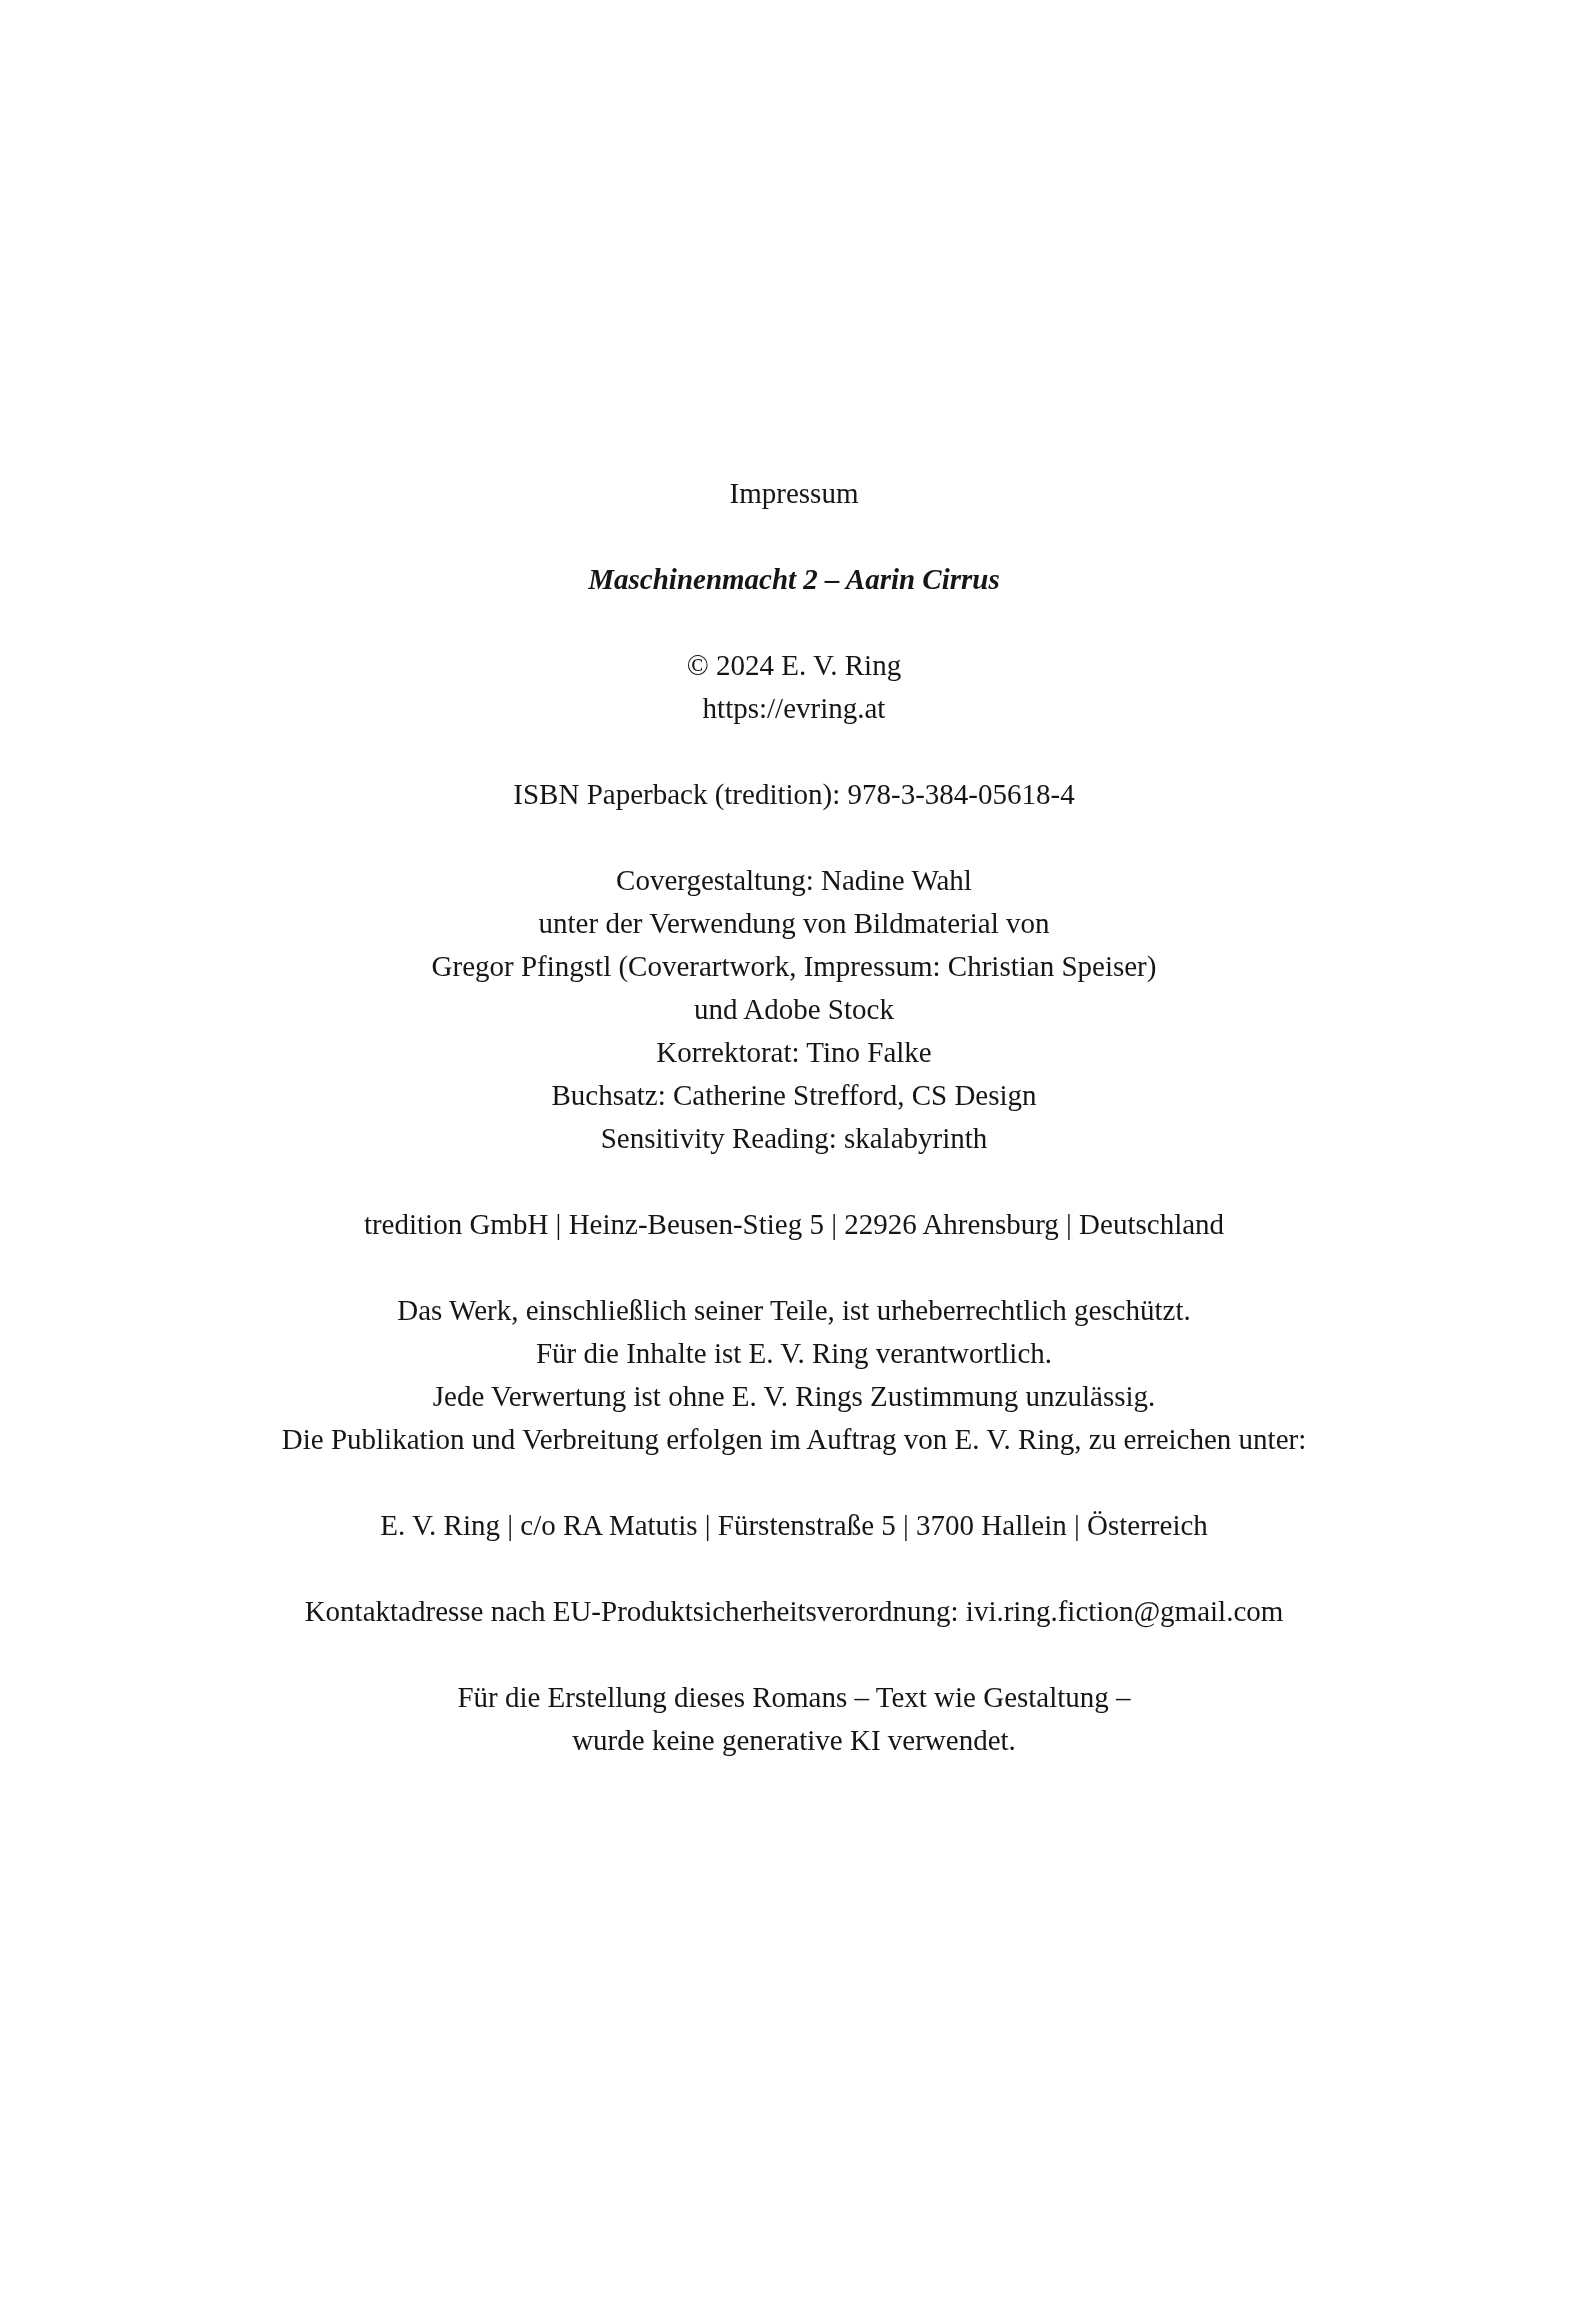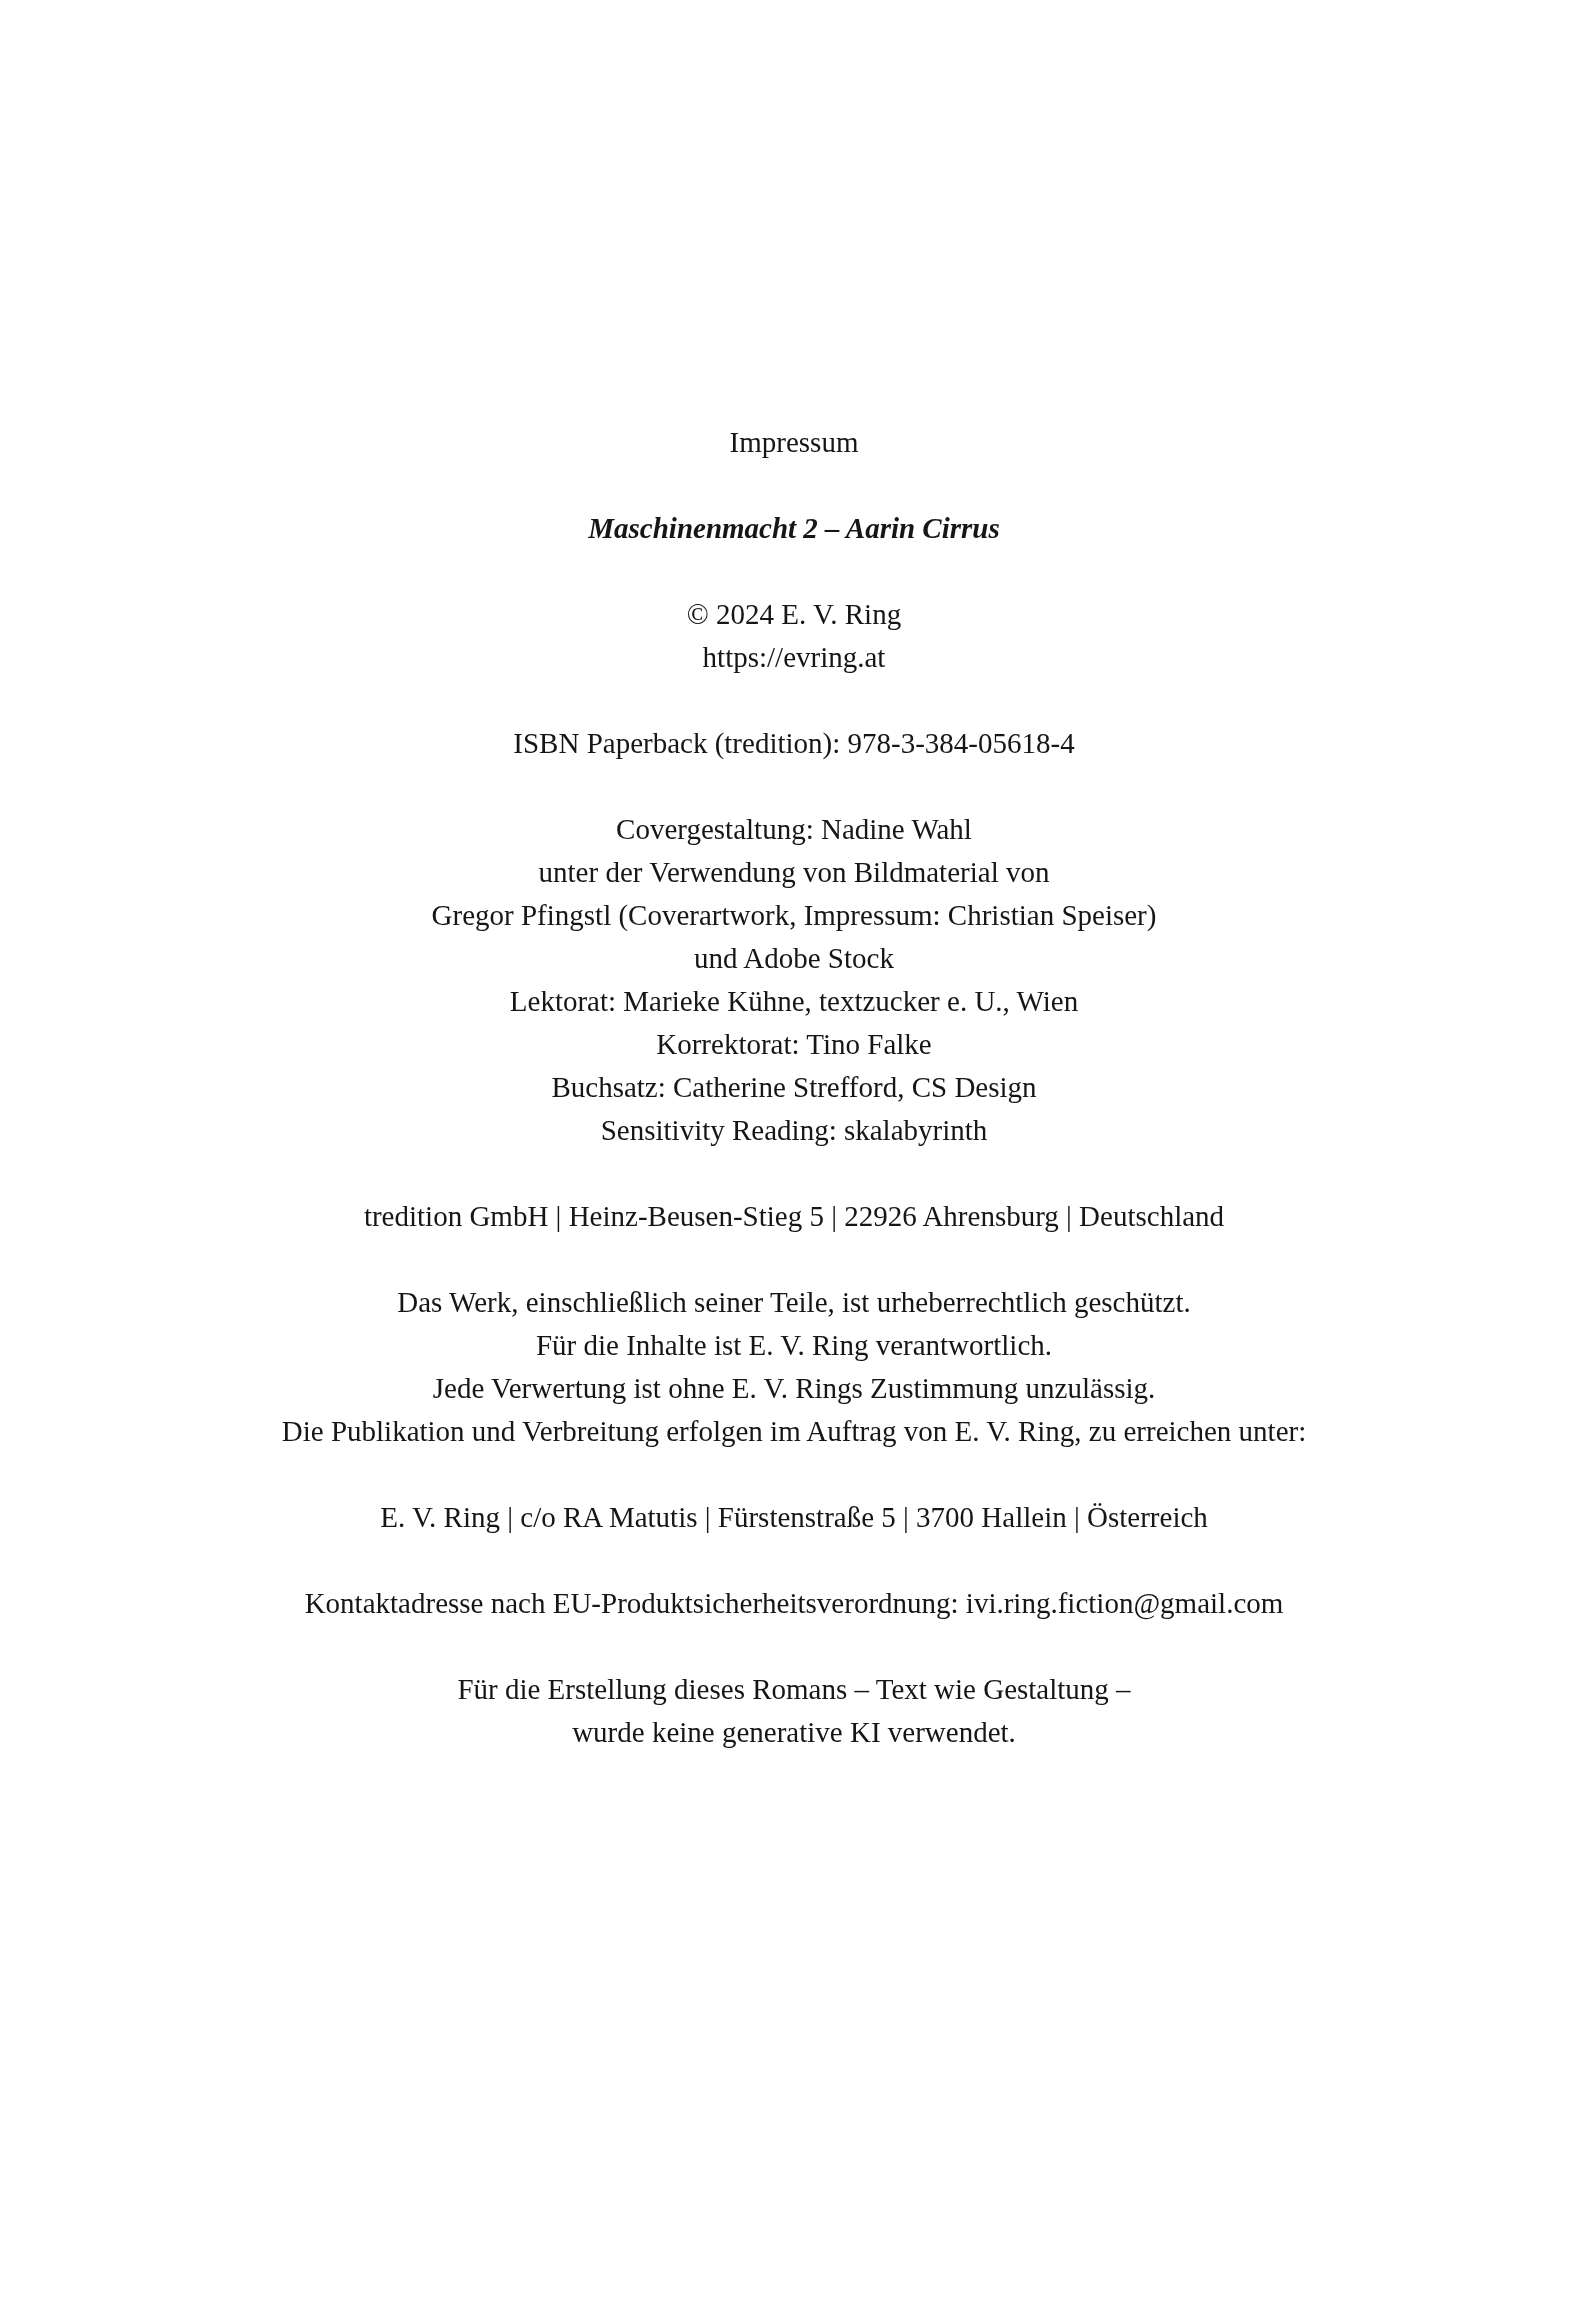--- a/index.html
+++ b/index.html
@@ -12,21 +12,21 @@
     position: relative;
     width: 1588px;
     height: 2355px;
     background: #ffffff;
     overflow: hidden;
     font-family: "Liberation Serif", "DejaVu Serif", serif;
     color: #161616;
   }
   .imprint {
     position: absolute;
-    top: 421px;
+    top: 472px;
     left: 0;
     width: 100%;
     text-align: center;
     font-size: 29px;
   }
   .group { margin-bottom: 43px; }
   .line {
     display: block;
     line-height: 43px;
     white-space: nowrap;
@@ -54,21 +54,20 @@
 
     <div class="group">
       <span class="line">ISBN Paperback (tredition): 978-3-384-05618-4</span>
     </div>
 
     <div class="group">
       <span class="line">Covergestaltung: Nadine Wahl</span>
       <span class="line">unter der Verwendung von Bildmaterial von</span>
       <span class="line">Gregor Pfingstl (Coverartwork, Impressum: Christian Speiser)</span>
       <span class="line">und Adobe Stock</span>
-      <span class="line">Lektorat: Marieke Kühne, textzucker e. U., Wien</span>
       <span class="line">Korrektorat: Tino Falke</span>
       <span class="line">Buchsatz: Catherine Strefford, CS Design</span>
       <span class="line">Sensitivity Reading: skalabyrinth</span>
     </div>
 
     <div class="group">
       <span class="line">tredition GmbH | Heinz-Beusen-Stieg 5 | 22926 Ahrensburg | Deutschland</span>
     </div>
 
     <div class="group">

